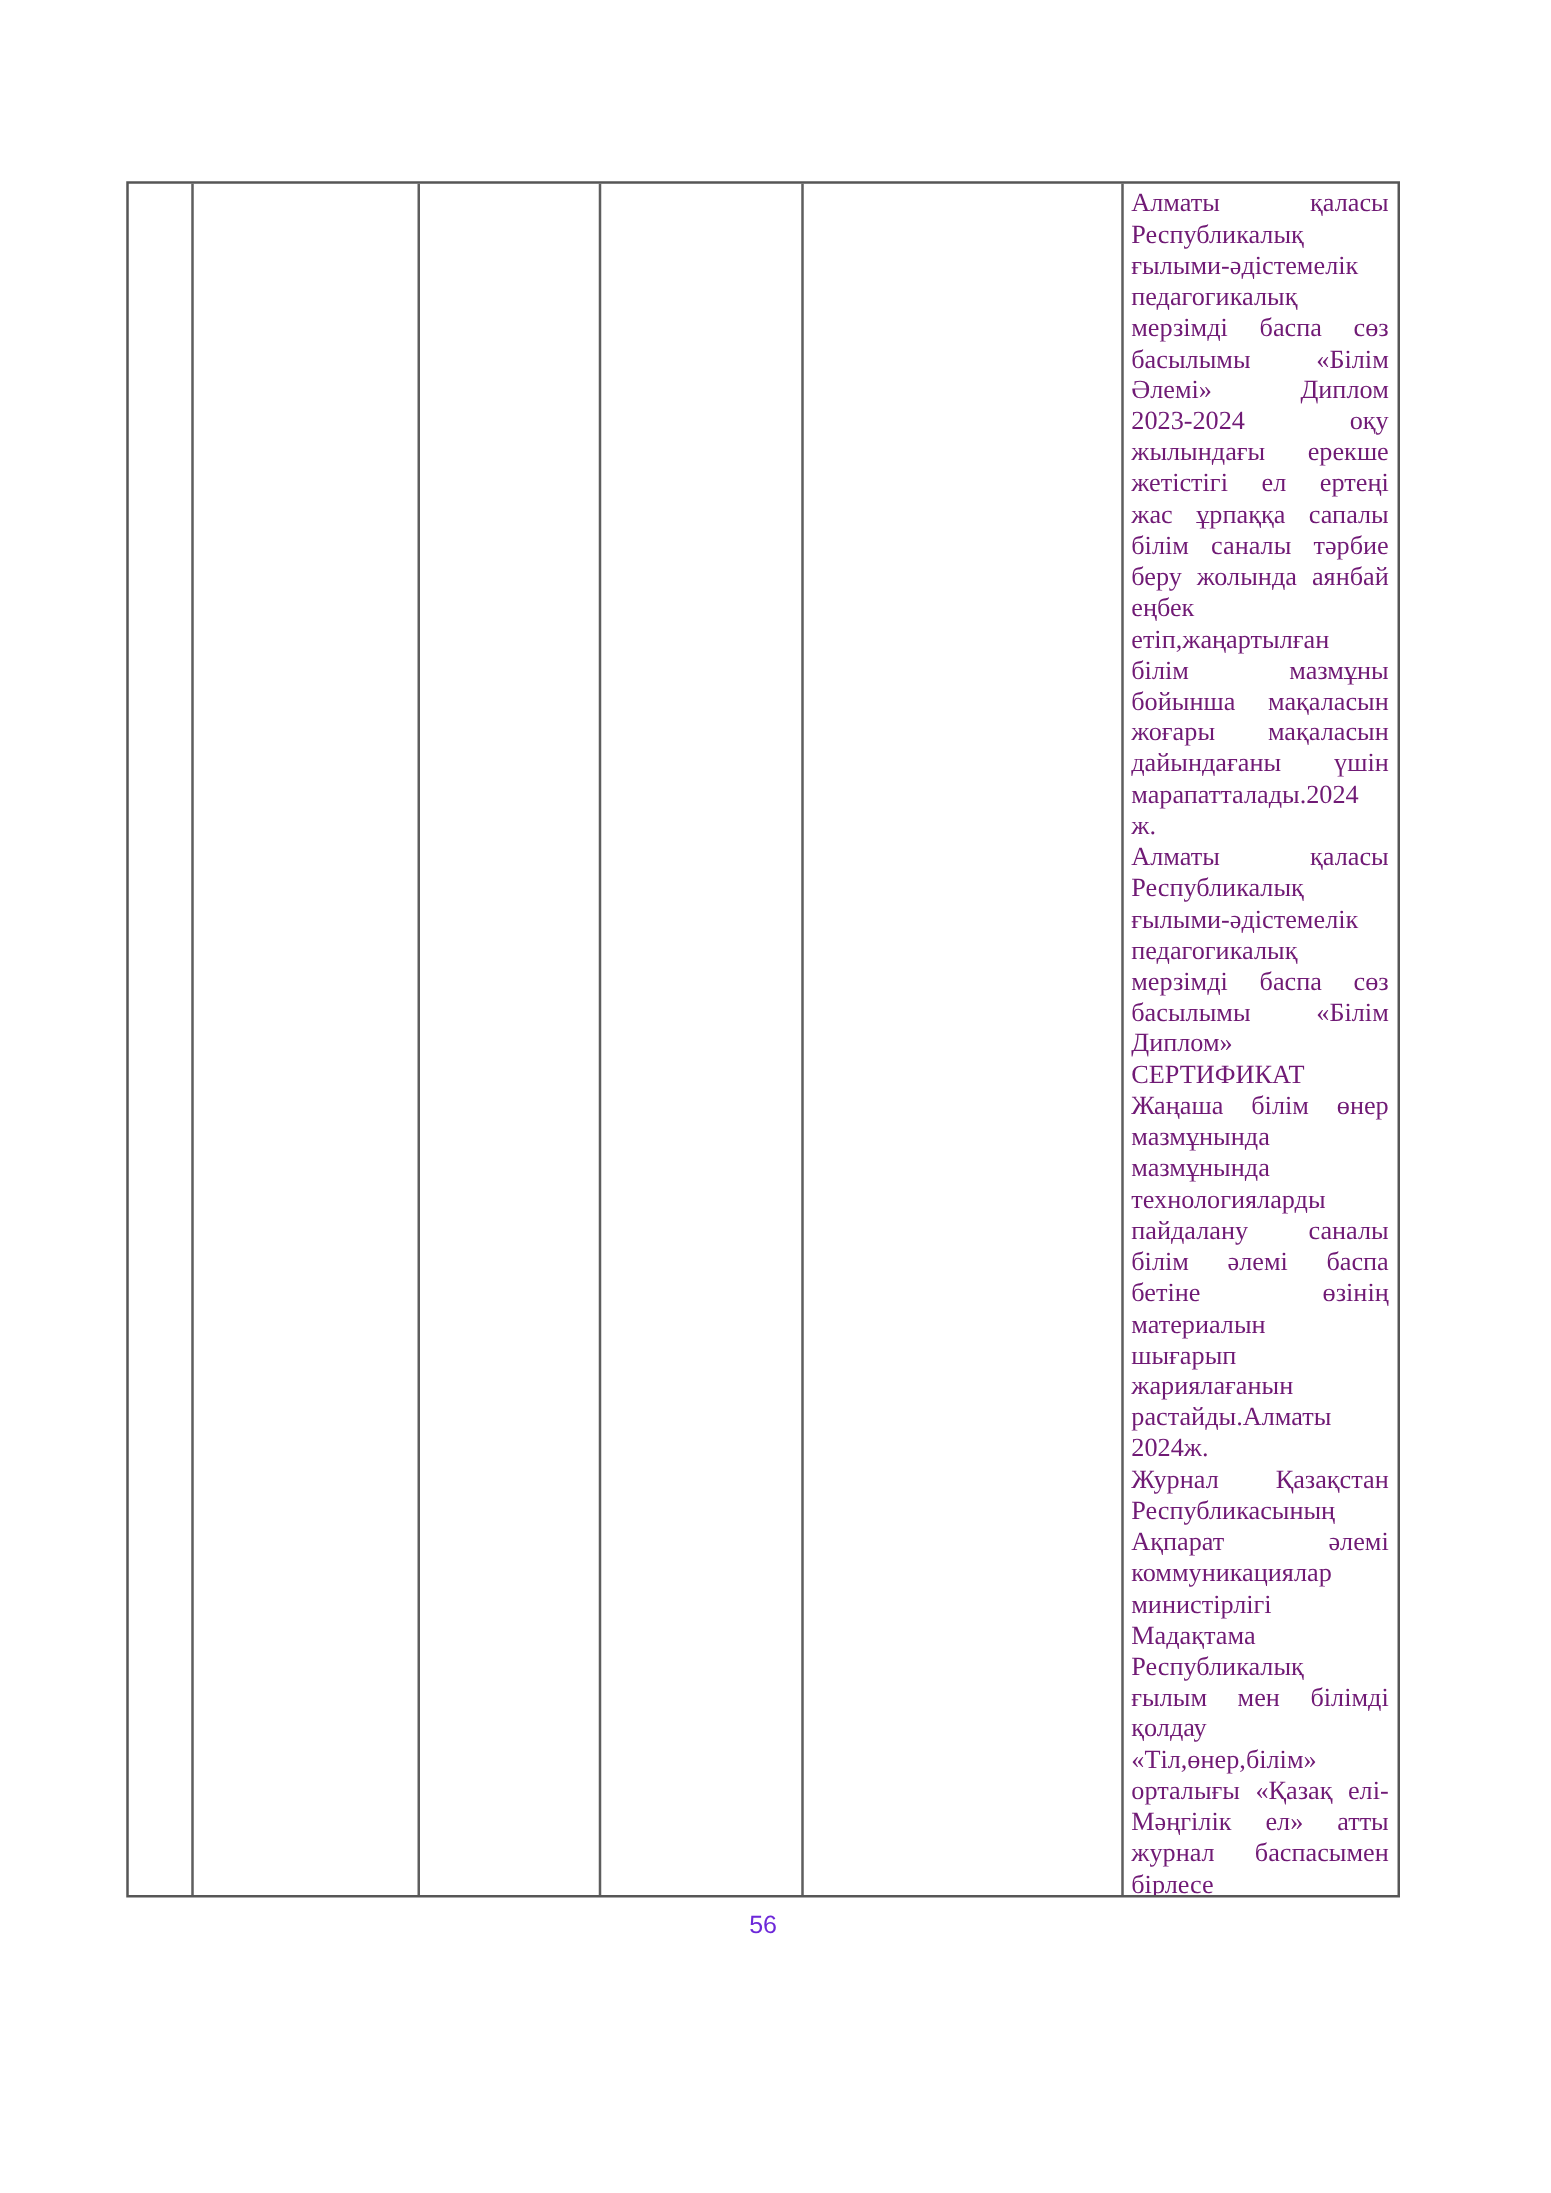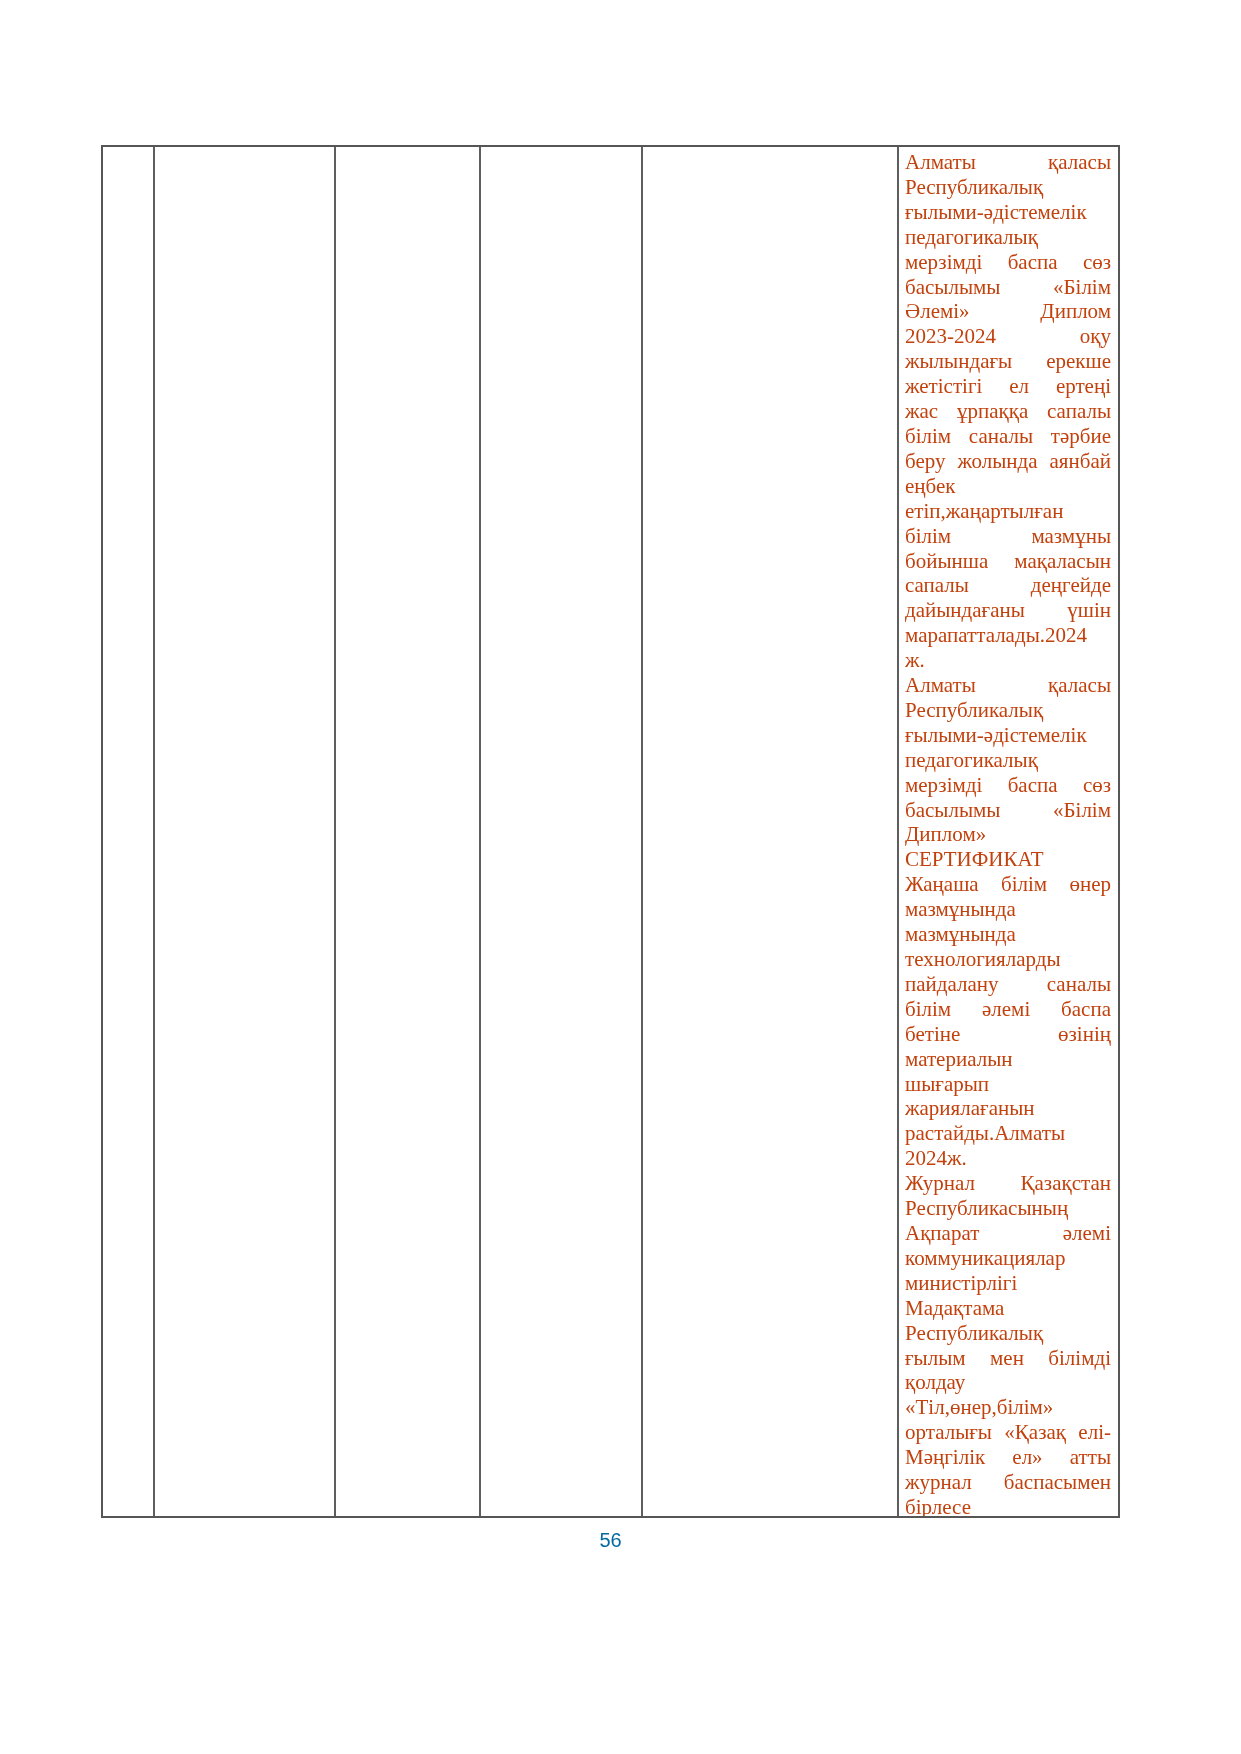--- a/index.html
+++ b/index.html
@@ -33,34 +33,34 @@
   .cell-c2    { width: 145px; }
   .cell-c3    { width: 162px; }
   .cell-c4    { width: 256px; }
   .cell-awards {
     flex: 1;
     padding: 3px 7px 0 6px;
   }
   .text-line {
     font-size: 21px;
     line-height: 24.9px;
-    color: #c2410c;
+    color: #701a75;
     text-align: justify;
     text-align-last: justify;
     white-space: normal;
   }
   .page-number {
     position: absolute;
     left: 101px;
     top: 1529px;
     width: 1019px;
     text-align: center;
     font-family: "Liberation Sans", "DejaVu Sans", sans-serif;
     font-size: 20px;
-    color: #0369a1;
+    color: #6d28d9;
   }
 </style>
 </head>
 <body>
 
 <div class="doc-table">
   <div class="cell cell-num"></div>
   <div class="cell cell-c1"></div>
   <div class="cell cell-c2"></div>
   <div class="cell cell-c3"></div>
@@ -76,21 +76,21 @@
       <div class="text-line">2023-2024 оқу</div>
       <div class="text-line">жылындағы ерекше</div>
       <div class="text-line">жетістігі ел ертеңі</div>
       <div class="text-line">жас ұрпаққа сапалы</div>
       <div class="text-line">білім саналы тәрбие</div>
       <div class="text-line">беру жолында аянбай</div>
       <div class="text-line">еңбек</div>
       <div class="text-line">етіп,жаңартылған</div>
       <div class="text-line">білім мазмұны</div>
       <div class="text-line">бойынша мақаласын</div>
-      <div class="text-line">сапалы деңгейде</div>
+      <div class="text-line">жоғары мақаласын</div>
       <div class="text-line">дайындағаны үшін</div>
       <div class="text-line">марапатталады.2024</div>
       <div class="text-line">ж.</div>
       <div class="text-line">Алматы қаласы</div>
       <div class="text-line">Республикалық</div>
       <div class="text-line">ғылыми-әдістемелік</div>
       <div class="text-line">педагогикалық</div>
       <div class="text-line">мерзімді баспа сөз</div>
       <div class="text-line">басылымы «Білім</div>
       <div class="text-line">Диплом»</div>

